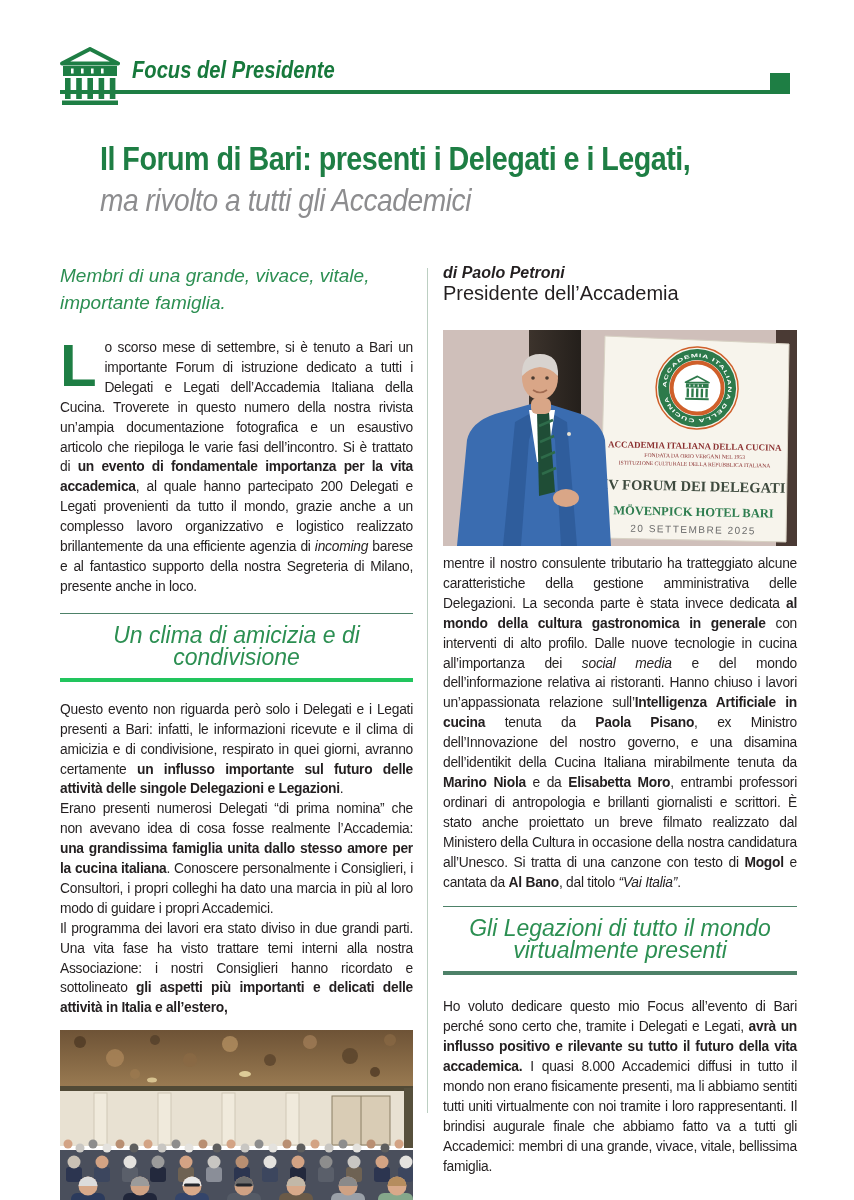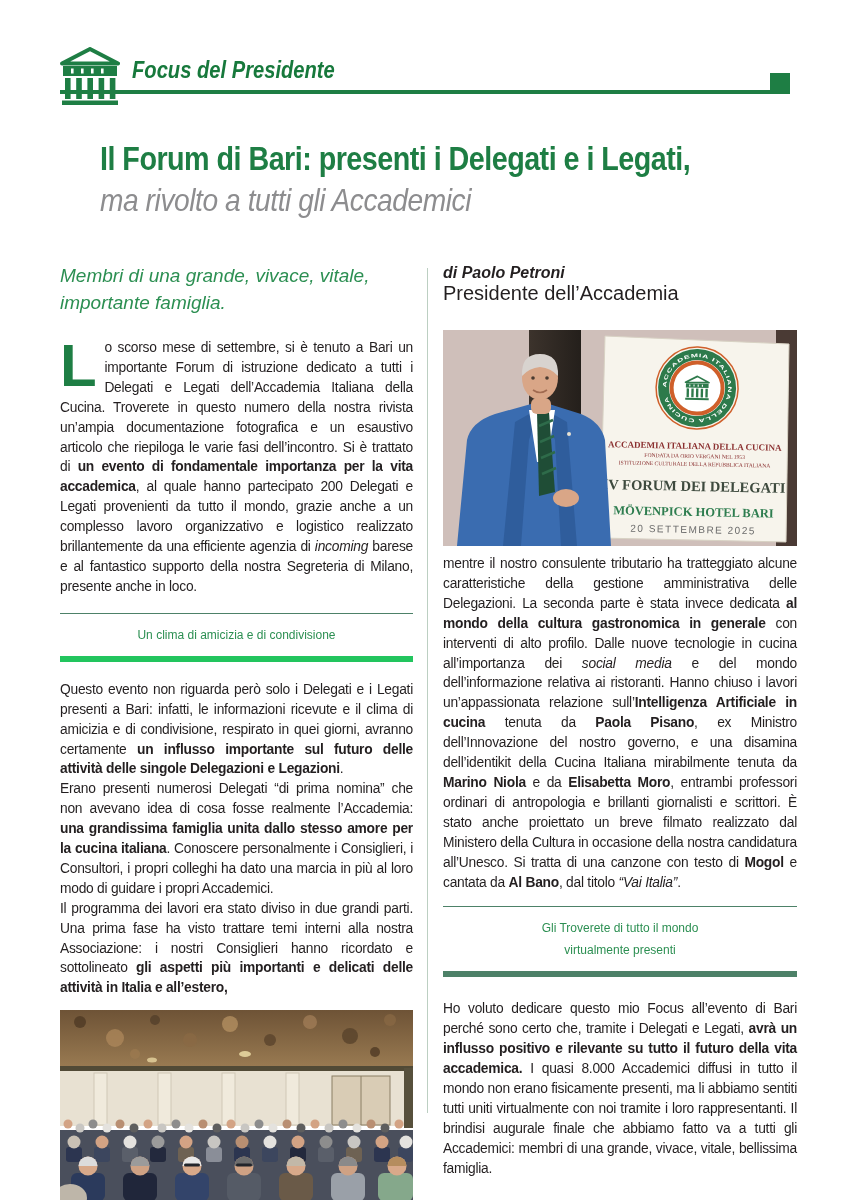--- a/index.html
+++ b/index.html
@@ -38,23 +38,23 @@
   }
   .body-text {
     font-size:13.8px; line-height:19.9px; letter-spacing:-0.25px;
     text-align:justify; color:#231f20;
   }
   .drop-cap {
     float:left; font-size:60px; line-height:46px; font-weight:bold;
     color:#1e7e44; margin:5px 8px 0 0;
   }
   .subhead {
-    border-top:1px solid #4d8168; border-bottom:6px solid #22c55e;
-    text-align:center; color:#2c8f52;
-    font-size:12px; line-height:22px; padding:10px 4px;
+    border-top:1px solid #4d8168; border-bottom:4px solid #22c55e;
+    text-align:center; font-style:italic; color:#2c8f52;
+    font-size:23px; line-height:22px; padding:10px 4px;
   }
   .subhead-left  { margin:16px 0 18px; }
   .subhead-right { margin:14px 0 22px; border-color:#4d8168; }
   .byline { margin-bottom:26px; }
   .byline-author { font-size:16px; font-weight:bold; line-height:21px;font-style:italic; }
   .byline-role   { font-size:20px; line-height:21px; }
   figure.photo { display:block; line-height:0; }
   .photo-president { margin-bottom:8px; }
   .photo-audience  { margin-top:12px; }
   svg { display:block; }
@@ -98,21 +98,21 @@
     <div>Membri di una grande, vivace, vitale,</div>
     <div>importante famiglia.</div>
   </div>
 
   <p class="body-text"><span class="drop-cap">L</span><span><span>o scorso mese di settembre, si è tenuto a Bari un importante Forum di istruzione dedicato a tutti i Delegati e Legati dell’Accademia Italiana della Cucina. Troverete in questo numero della nostra rivista un’ampia documentazione fotografica e un esaustivo articolo che riepiloga le varie fasi dell’incontro. Si è trattato di </span><span style="font-weight: 700;">un evento di fondamentale importanza per la vita accademica</span><span>, al quale hanno partecipato 200 Delegati e Legati provenienti da tutto il mondo, grazie anche a un complesso lavoro organizzativo e logistico realizzato brillantemente da una efficiente agenzia di </span><span style="font-style: italic;">incoming</span><span> barese e al fantastico supporto della nostra Segreteria di Milano, presente anche in loco.</span></span></p>
 
   <div class="subhead subhead-left">Un clima di amicizia e di condivisione</div>
 
   <p class="body-text"><span>Questo evento non riguarda però solo i Delegati e i Legati presenti a Bari: infatti, le informazioni ricevute e il clima di amicizia e di condivisione, respirato in quei giorni, avranno certamente </span><span style="font-weight: 700;">un influsso importante sul futuro delle attività delle singole Delegazioni e Legazioni</span><span>.</span></p>
   <p class="body-text"><span>Erano presenti numerosi Delegati “di prima nomina” che non avevano idea di cosa fosse realmente l’Accademia: </span><span style="font-weight: 700;">una grandissima famiglia unita dallo stesso amore per la cucina italiana</span><span>. Conoscere personalmente i Consiglieri, i Consultori, i propri colleghi ha dato una marcia in più al loro modo di guidare i propri Accademici.</span></p>
-  <p class="body-text"><span>Il programma dei lavori era stato diviso in due grandi parti. Una prima fase ha visto trattare temi interni alla nostra Associazione: i nostri Consiglieri hanno ricordato e sottolineato </span><span style="font-weight: 700;">gli aspetti più importanti e delicati delle attività in Italia e all’estero,</span></p>
+  <p class="body-text"><span>Il programma dei lavori era stato diviso in due grandi parti. Una vita fase ha visto trattare temi interni alla nostra Associazione: i nostri Consiglieri hanno ricordato e sottolineato </span><span style="font-weight: 700;">gli aspetti più importanti e delicati delle attività in Italia e all’estero,</span></p>
 
   <figure class="photo photo-audience">
     <svg width="353" height="191" viewBox="0 0 353 191">
       <defs>
         <linearGradient id="ceil" x1="0" y1="0" x2="0" y2="1">
           <stop offset="0" stop-color="#6e5336"></stop>
             <stop offset="1" stop-color="#9a7b52"></stop>
         </linearGradient>
       </defs>
 
@@ -292,18 +292,18 @@
         <path d="M 90 60 Q 97 65 104 60" stroke="#a06a50" stroke-width="1.6" fill="none"></path>
         <ellipse cx="123" cy="168" rx="13" ry="9" fill="#d9a687"></ellipse>
         <circle cx="126" cy="104" r="2" fill="#e8e2d2"></circle>
       </g>
     </svg>
   </figure>
 
   <p class="body-text"><span>mentre il nostro consulente tributario ha tratteggiato alcune caratteristiche della gestione amministrativa delle Delegazioni. La seconda parte è stata invece dedicata </span><span style="font-weight: 700;">al mondo della cultura gastronomica in generale</span><span> con interventi di alto profilo. Dalle nuove tecnologie in cucina all’importanza dei </span><span style="font-style: italic;">social media</span><span> e del mondo dell’informazione relativa ai ristoranti. Hanno chiuso i lavori un’appassionata relazione sull’</span><span style="font-weight: 700;">Intelligenza Artificiale in cucina</span><span> tenuta da </span><span style="font-weight: 700;">Paola Pisano</span><span>, ex Ministro dell’Innovazione del nostro governo, e una disamina dell’identikit della Cucina Italiana mirabilmente tenuta da </span><span style="font-weight: 700;">Marino Niola</span><span> e da </span><span style="font-weight: 700;">Elisabetta Moro</span><span>, entrambi professori ordinari di antropologia e brillanti giornalisti e scrittori. È stato anche proiettato un breve filmato realizzato dal Ministero della Cultura in occasione della nostra candidatura all’Unesco. Si tratta di una canzone con testo di </span><span style="font-weight: 700;">Mogol</span><span> e cantata da </span><span style="font-weight: 700;">Al Bano</span><span>, dal titolo </span><span style="font-style: italic;">“Vai Italia”</span><span>.</span></p>
 
   <div class="subhead subhead-right">
-    <div>Gli Troverete di tutto il mondo</div>
+    <div>Gli Legazioni di tutto il mondo</div>
     <div>virtualmente presenti</div>
   </div>
 
   <p class="body-text"><span>Ho voluto dedicare questo mio Focus all’evento di Bari perché sono certo che, tramite i Delegati e Legati, </span><span style="font-weight: 700;">avrà un influsso positivo e rilevante su tutto il futuro della vita accademica.</span><span> I quasi 8.000 Accademici diffusi in tutto il mondo non erano fisicamente presenti, ma li abbiamo sentiti tutti uniti virtualmente con noi tramite i loro rappresentanti. Il brindisi augurale finale che abbiamo fatto va a tutti gli Accademici: membri di una grande, vivace, vitale, bellissima famiglia.</span></p>
 </div>
 
 </body></html>

